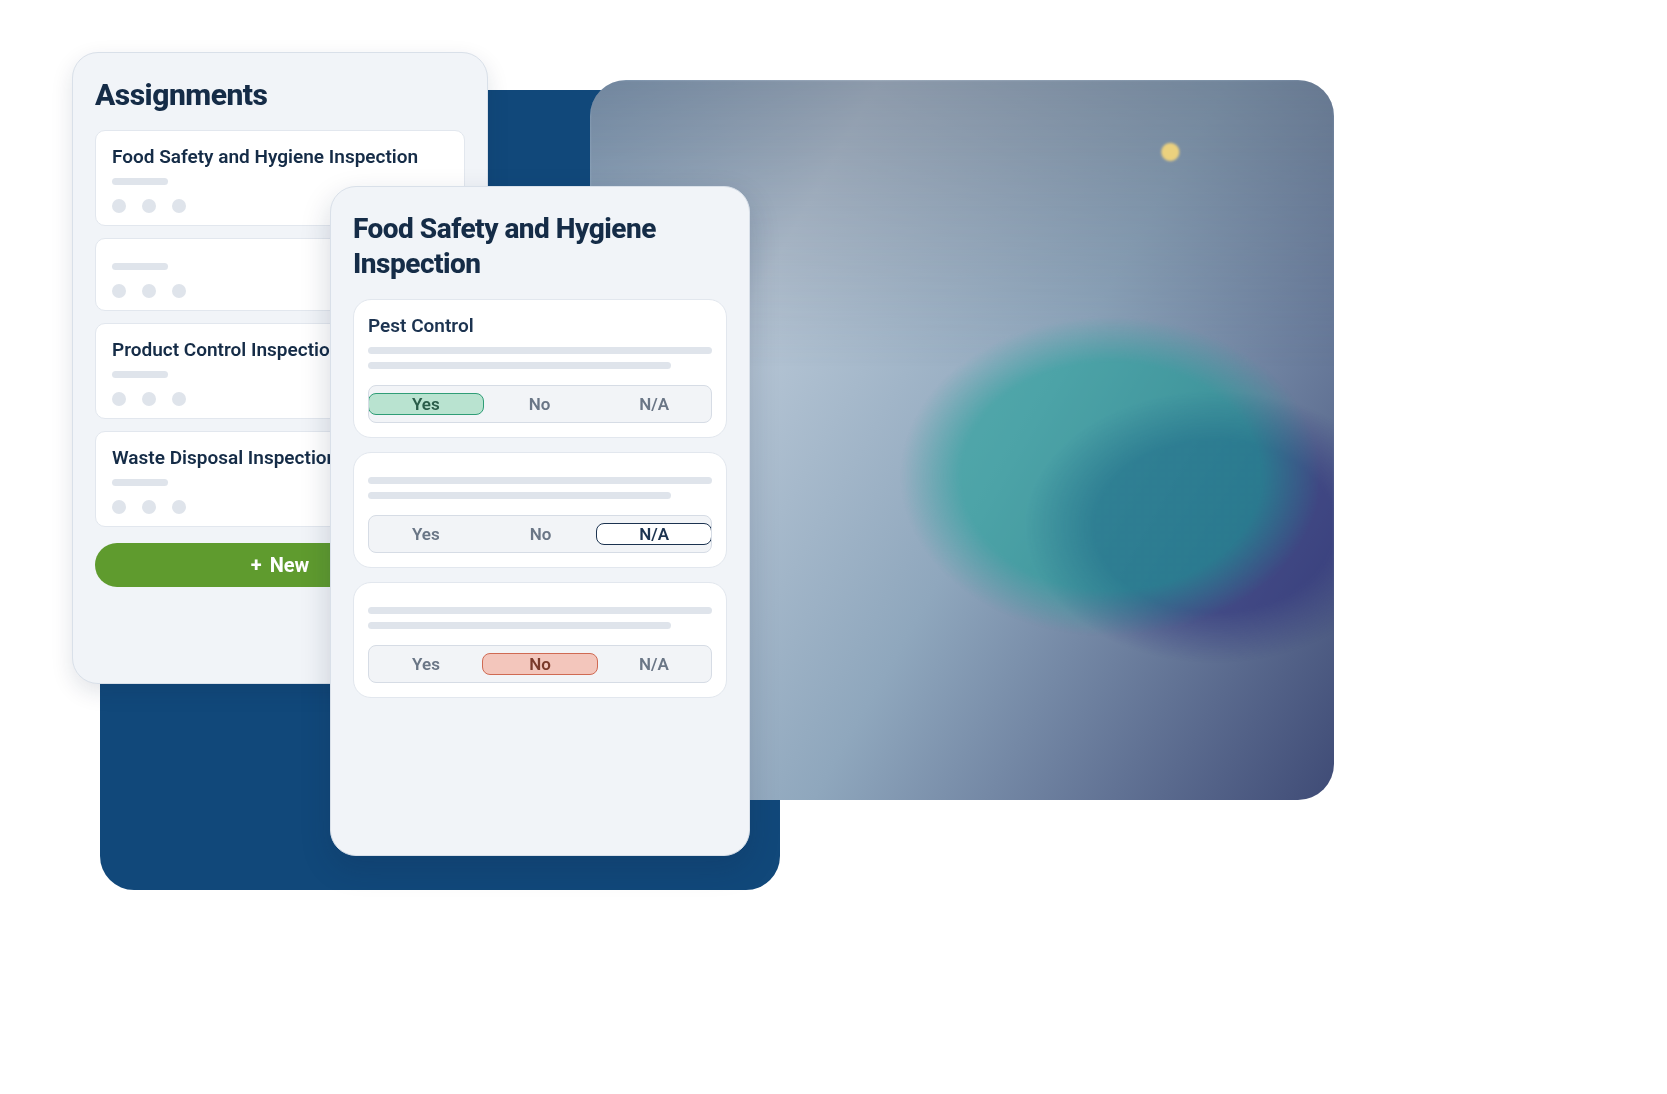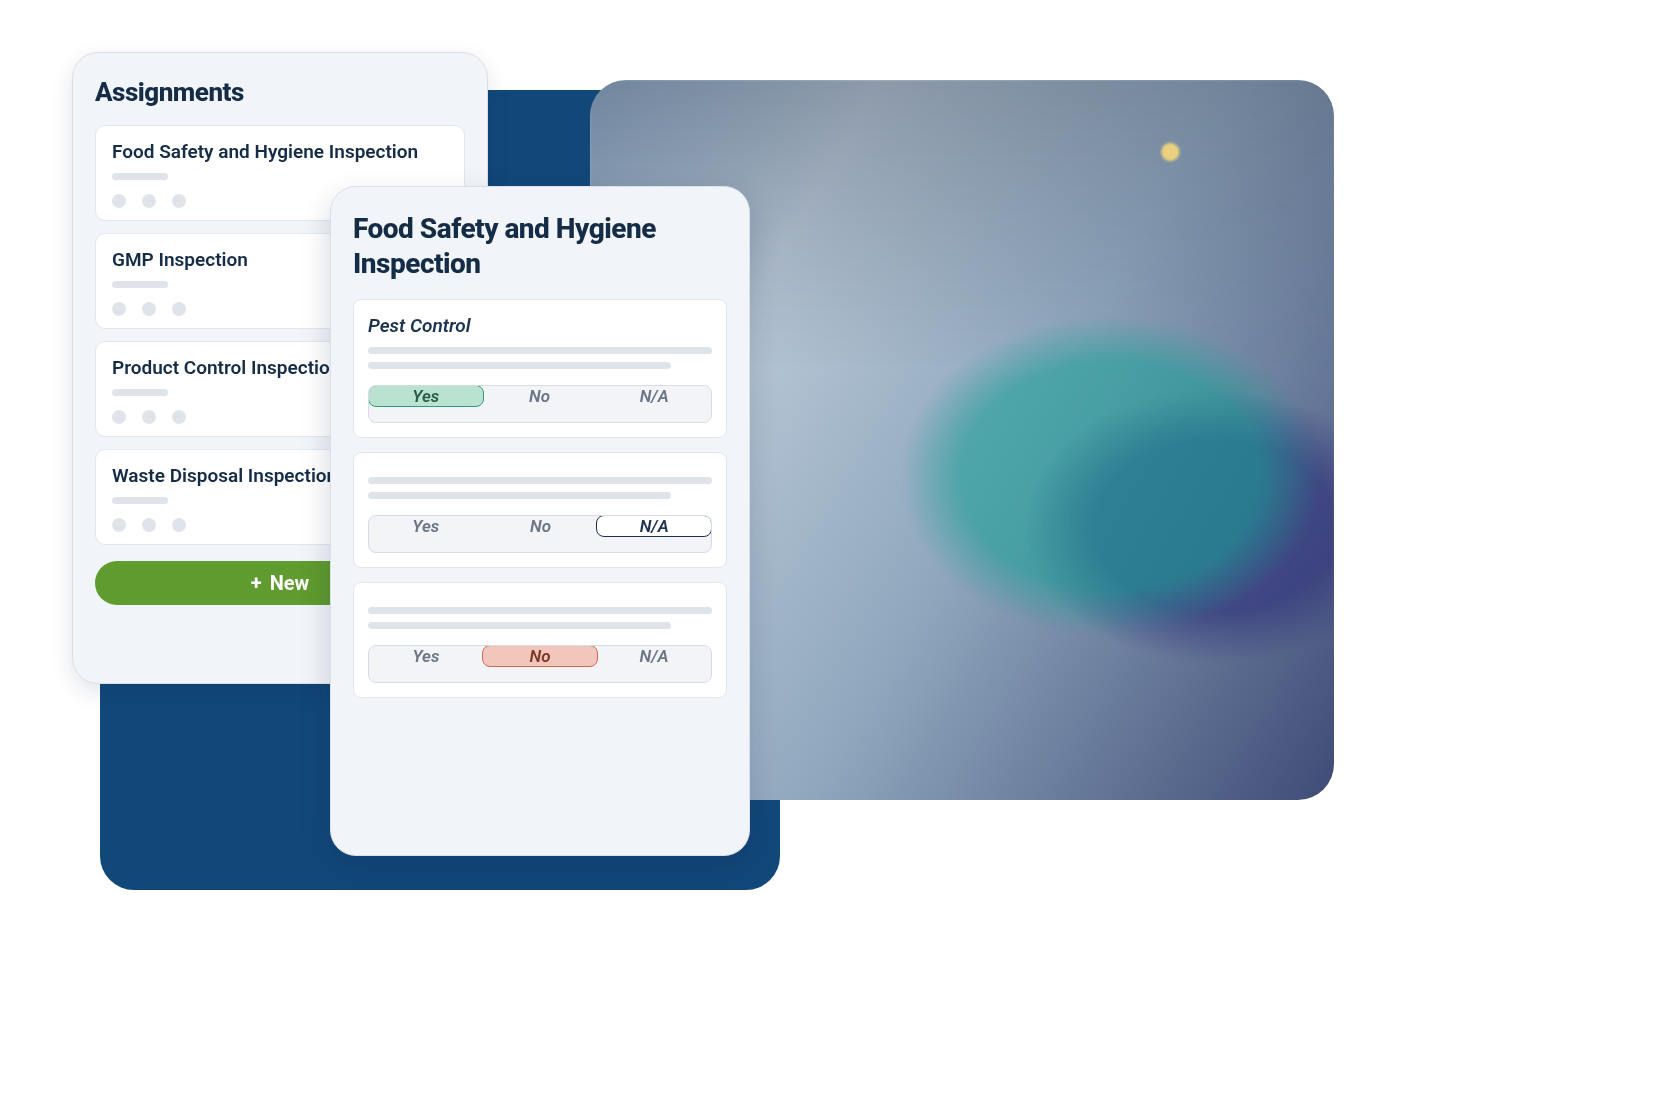--- a/index.html
+++ b/index.html
@@ -54,21 +54,21 @@
     width: 416px;
     height: 632px;
     background: #f1f4f8;
     border-radius: 26px;
     border: 1px solid #d9e0e9;
     padding: 24px 22px 20px 22px;
     box-shadow: 0 8px 22px rgba(16,36,66,0.12);
   }
   .assign-title {
     color: #152c47;
-    font-size: 26px;
+    font-size: 30px;
     font-weight: 800;
     letter-spacing: -0.5px;
     margin-bottom: 18px;
   }
   .assign-list { display:flex; flex-direction:column; gap:12px; }
   .assign-item {
     background:#ffffff;
     border:1px solid #e2e7ee;
     border-radius:10px;
     padding:14px 16px 12px 16px;
@@ -126,38 +126,37 @@
     font-size:28px;
     font-weight:800;
     line-height:1.25;
     letter-spacing:-0.5px;
     margin-bottom:18px;
   }
   .q-list{ display:flex; flex-direction:column; gap:14px; }
   .q-card{
     background:#ffffff;
     border:1px solid #e2e7ee;
-    border-radius:8px;
+    border-radius:18px;
     padding:14px 14px 14px 14px;
-    font-style:italic;
   }
   .q-title{
     color:#1c3350;
     font-size:19px;
     font-weight:600;
   }
   .q-lines{ margin-top:10px; }
   .q-lines .ghost-line{ width:100%; margin-top:8px; }
   .q-lines .ghost-line:first-child{ margin-top:10px; }
   .q-lines .ghost-line.sw{ width:88%; }
 
   .choice-row{
     margin-top:16px;
     display:flex;
-    align-items:flex-start;
+    align-items:center;
     height:38px;
     border:1px solid #d6dce5;
     border-radius:8px;
     background:#f2f4f7;
     overflow:hidden;
   }
   .choice{
     flex:1;
     display:flex;
     align-items:center;
@@ -211,21 +210,20 @@
       <div class="assign-item-title">Food Safety and Hygiene Inspection</div>
       <div class="ghost-line ghost-short"></div>
       <div class="dots-row">
         <div class="dot"></div>
         <div class="dot"></div>
         <div class="dot"></div>
       </div>
     </div>
 
     <div class="assign-item">
-      <div class="assign-item-title">GMP Inspection</div>
       <div class="ghost-line ghost-short"></div>
       <div class="dots-row">
         <div class="dot"></div>
         <div class="dot"></div>
         <div class="dot"></div>
       </div>
     </div>
 
     <div class="assign-item">
       <div class="assign-item-title">Product Control Inspection</div>

